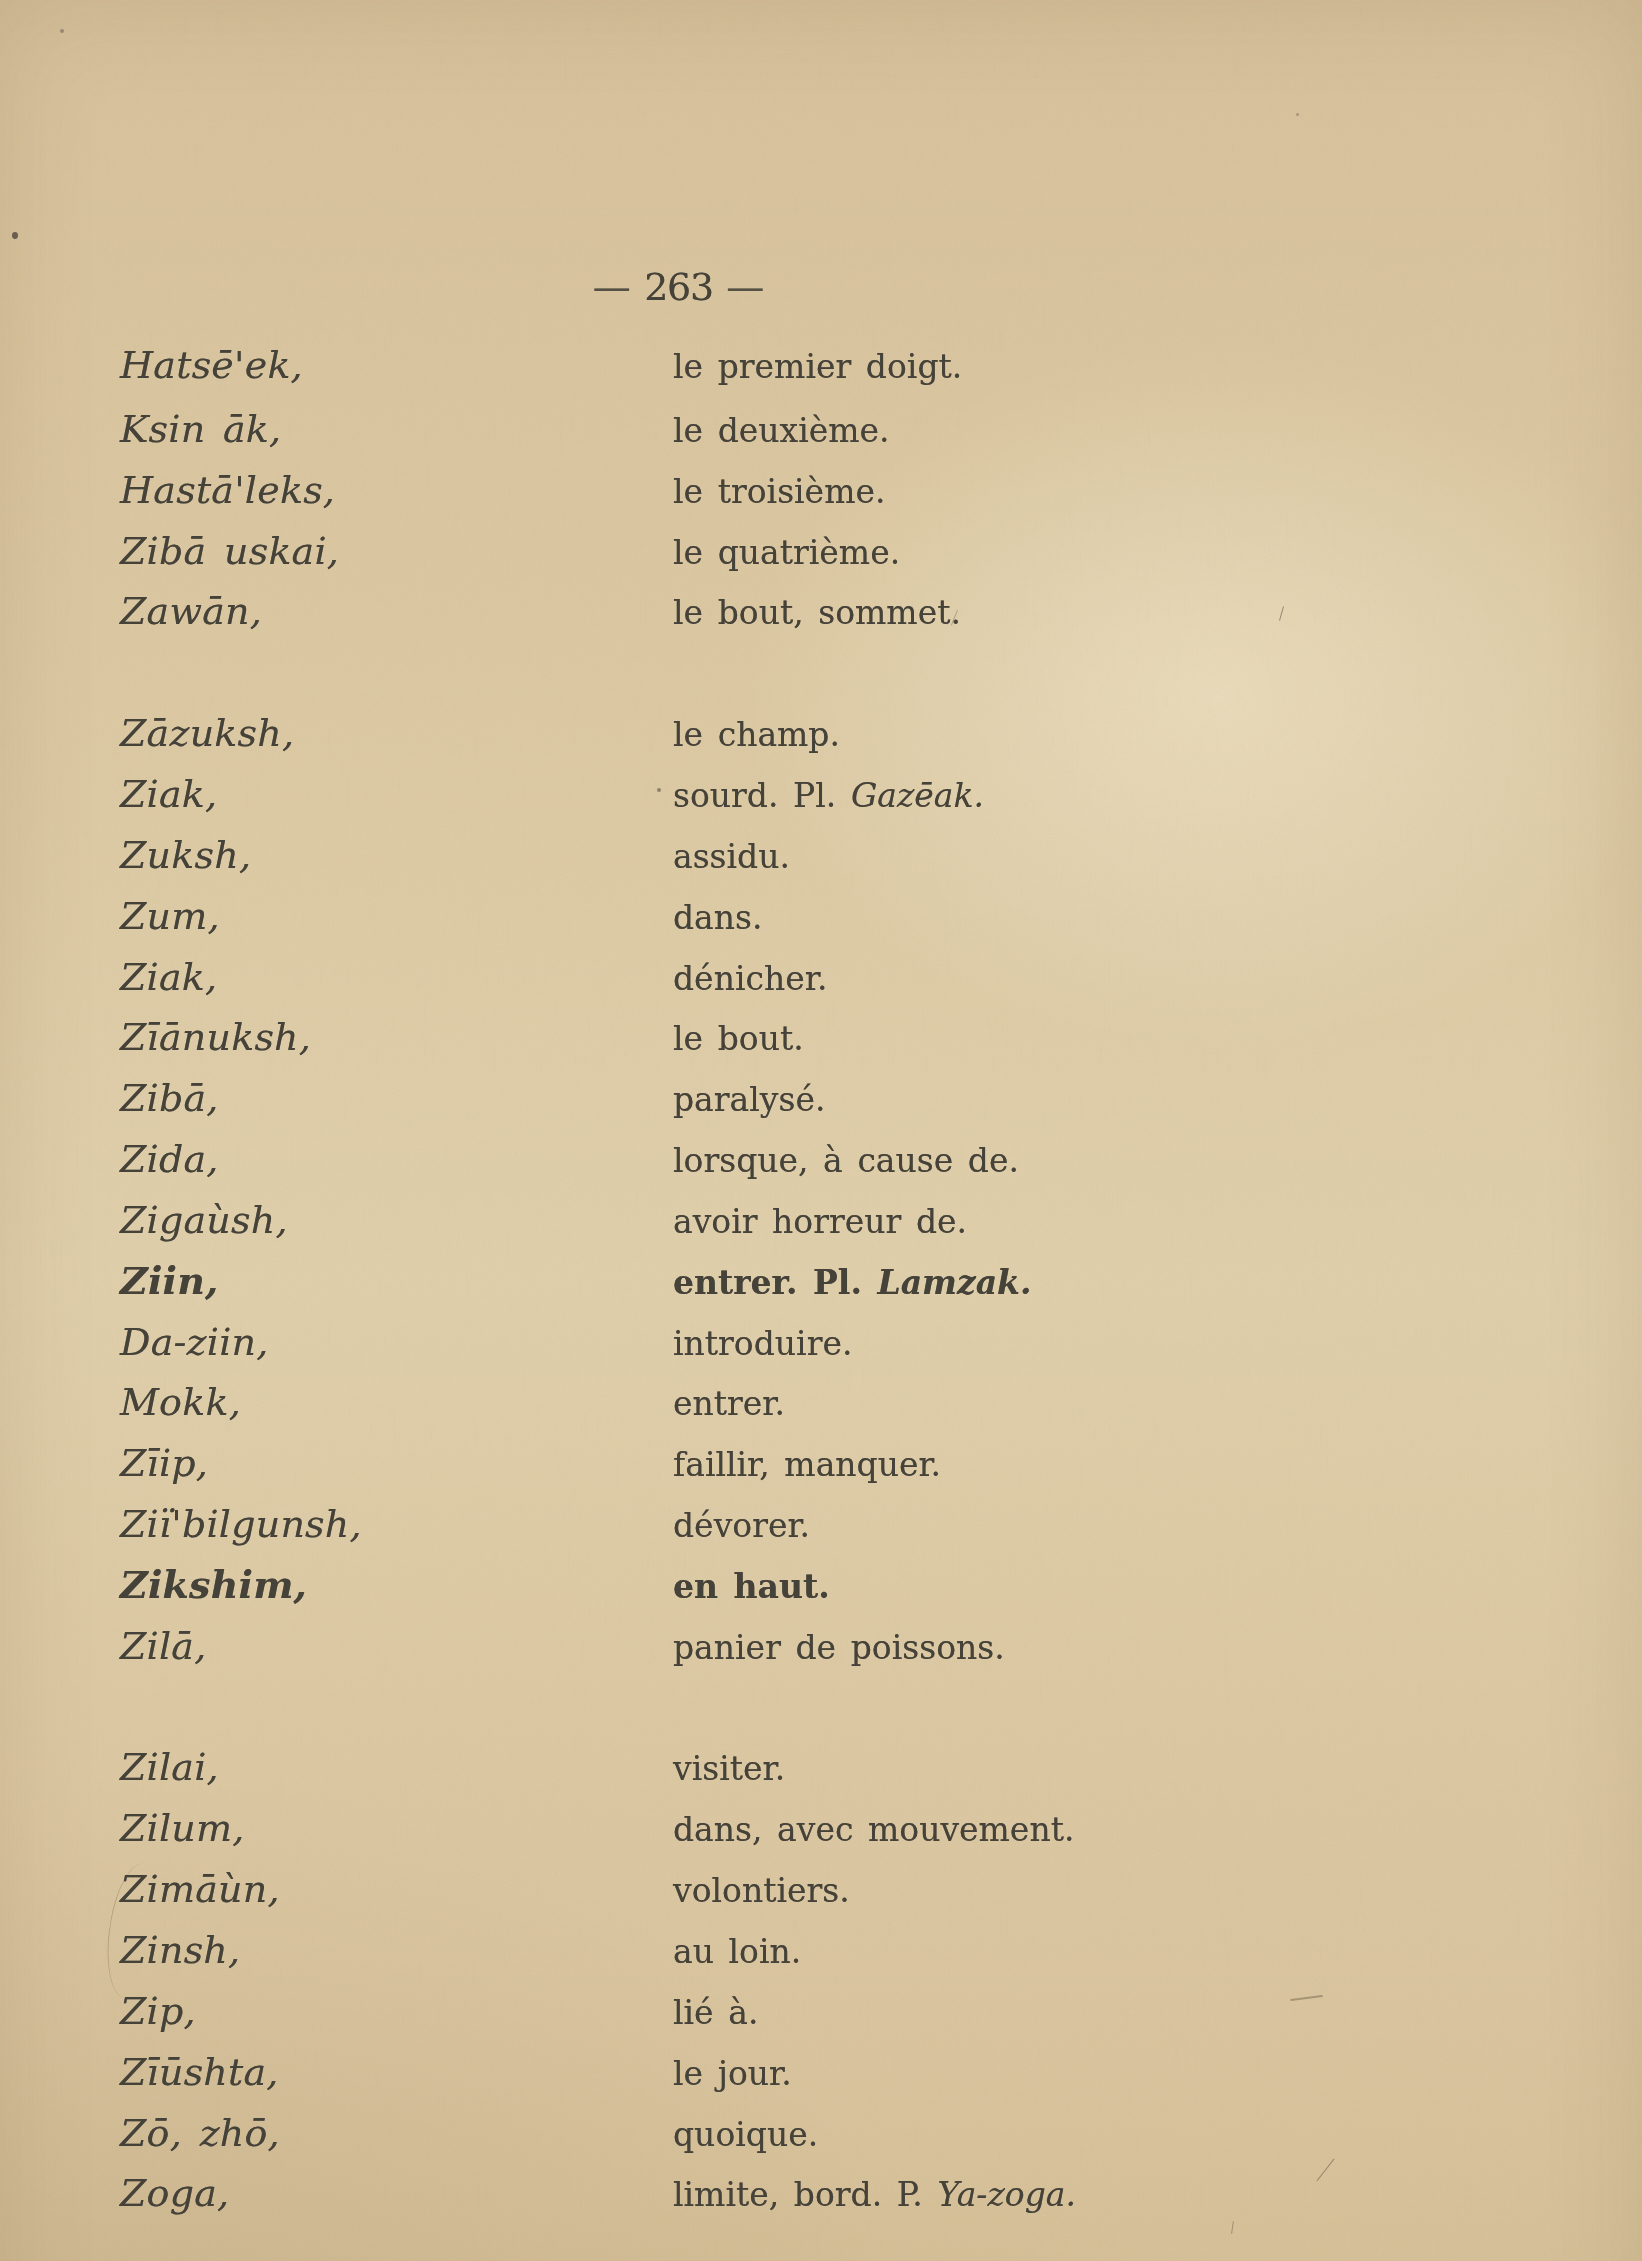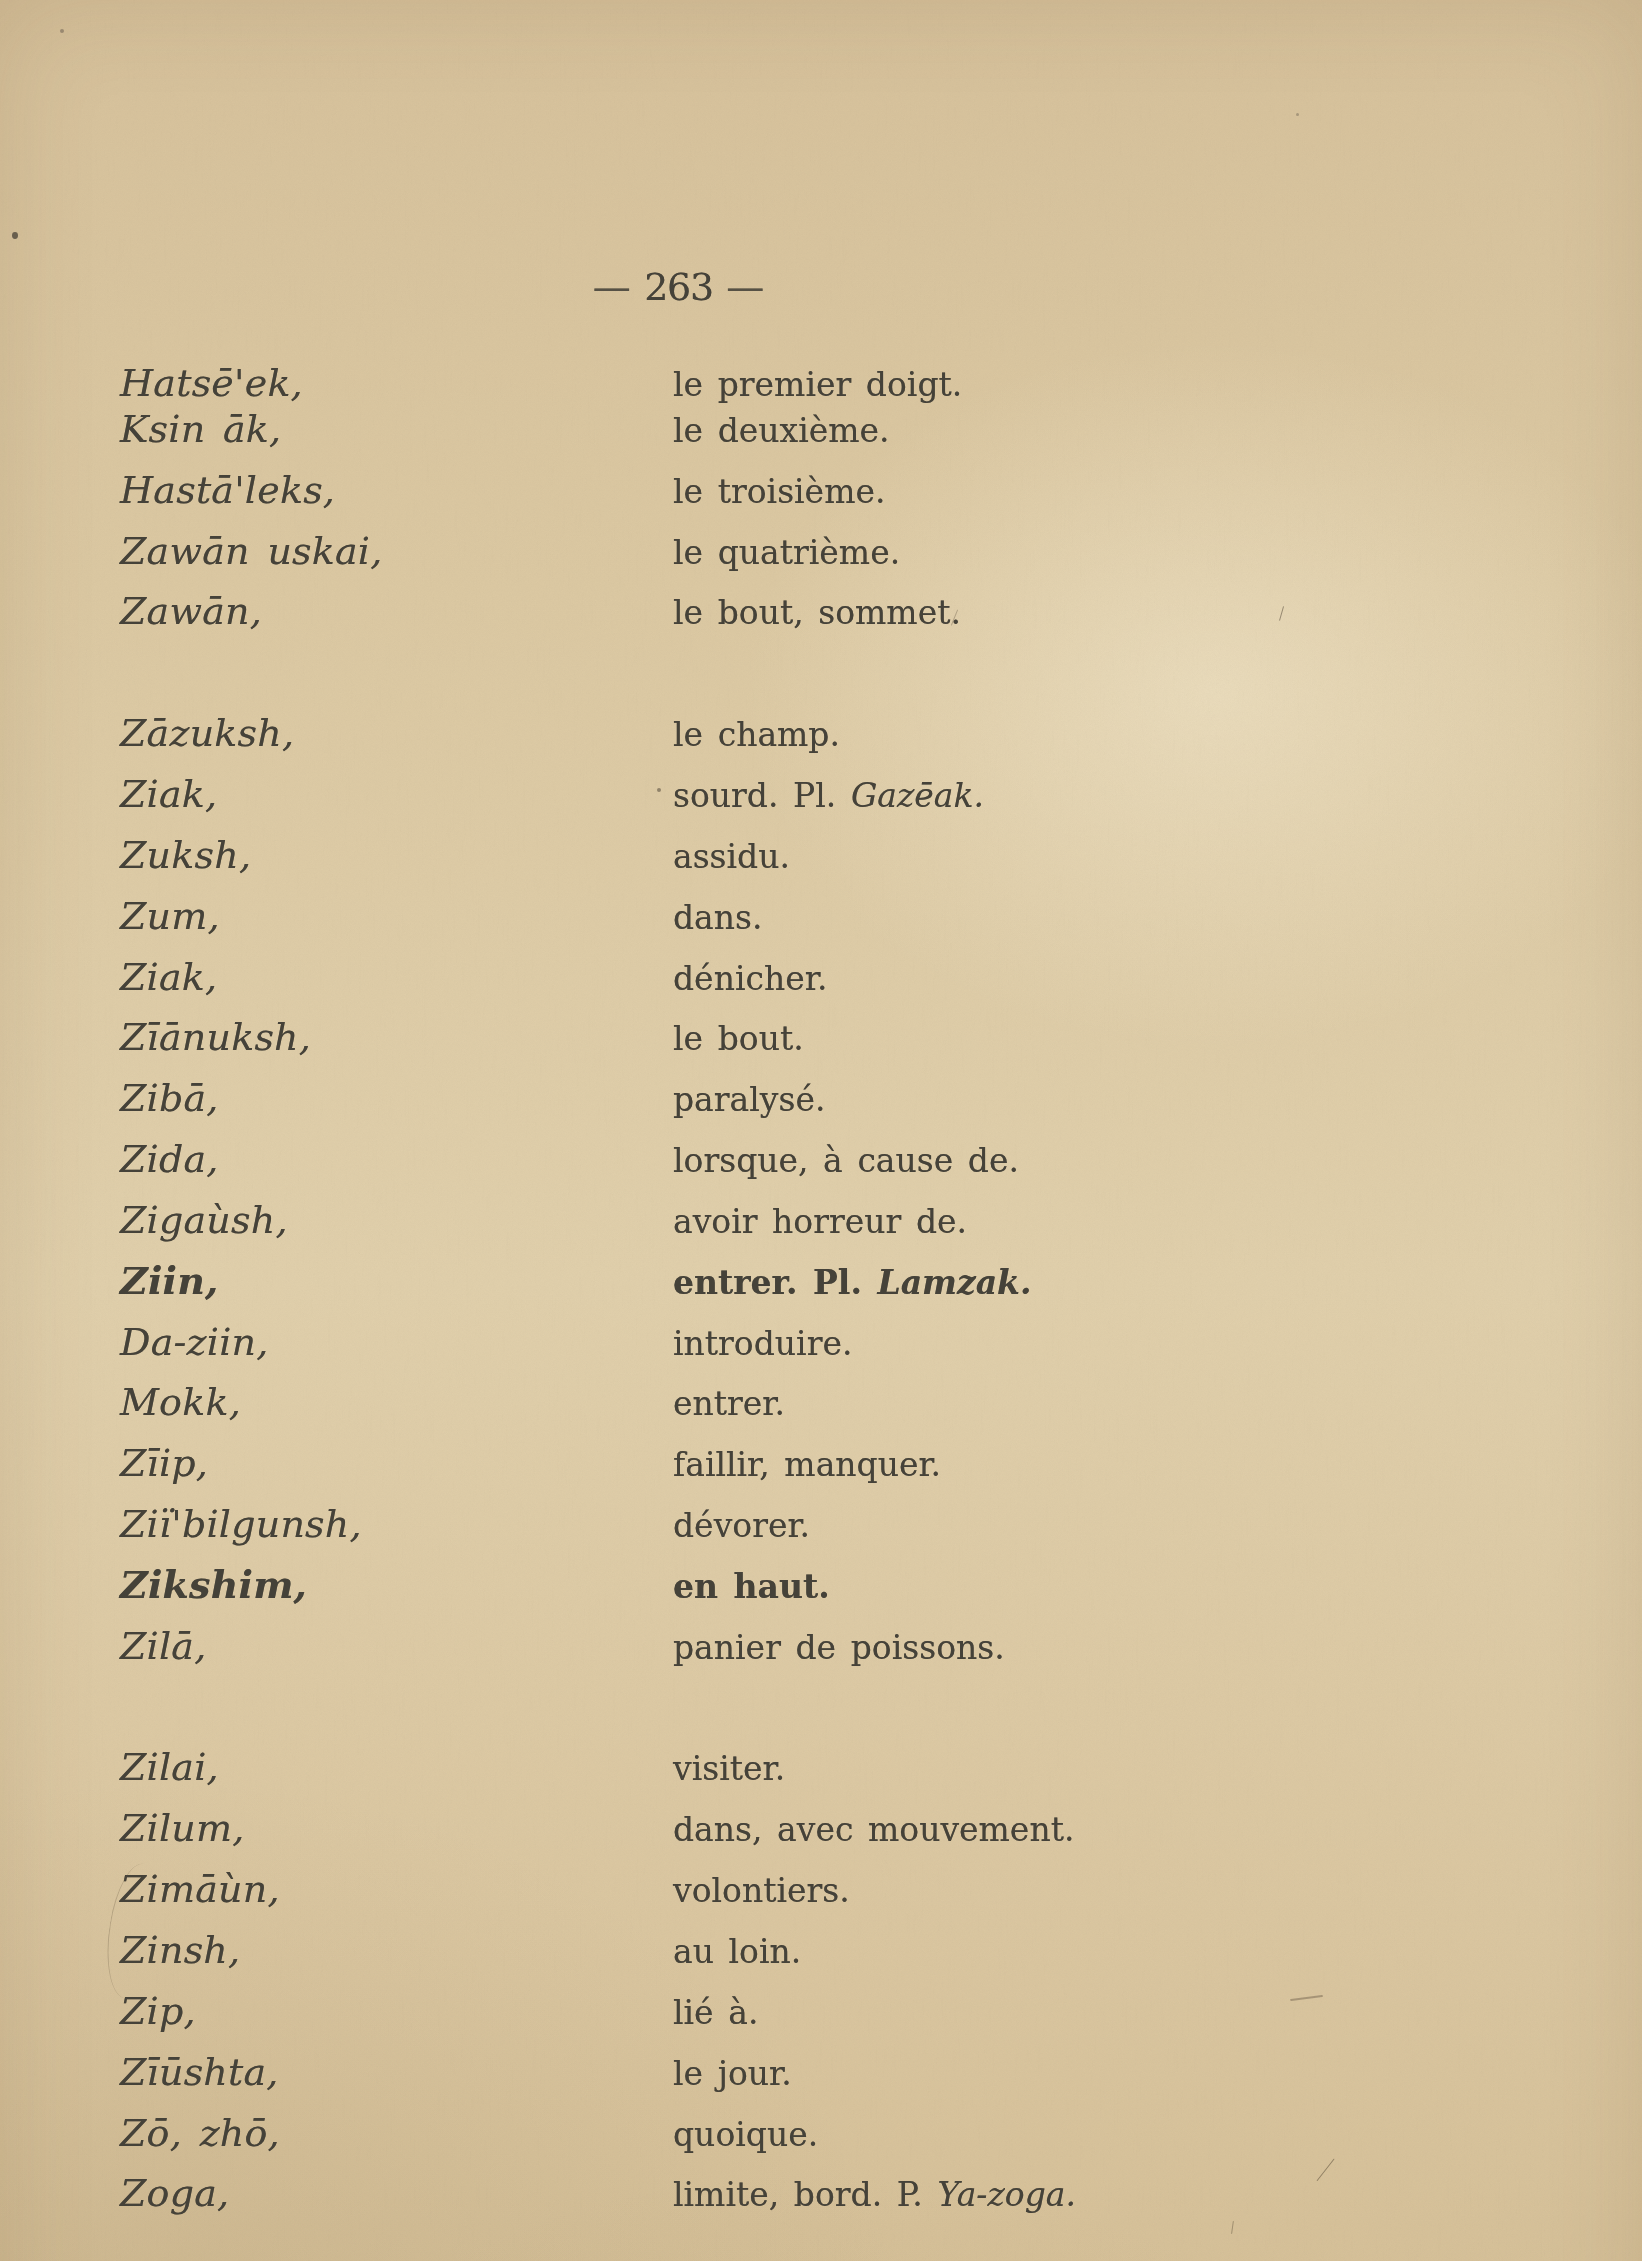--- a/index.html
+++ b/index.html
@@ -122,37 +122,37 @@
     <rect width="3631" height="5906" filter="url(#fibers)" opacity="0.10"></rect>
   </svg>
 
   <div class="page-header ink">
     <span class="dash">—</span>
     <span class="page-number">263</span>
     <span class="dash">—</span>
   </div>
 
   <div class="entries-list" id="entries-list">
-    <div class="entry-row" style="top: 364px;">
+    <div class="entry-row" style="top: 346px;">
       <span class="entry-word ink">Hatsē'ek,</span>
       <span class="entry-def ink"><span class="def-main">le premier doigt.</span><span class="def-italic"></span></span>
     </div>
 
     <div class="entry-row" style="top: 410px;">
       <span class="entry-word ink">Ksin āk,</span>
       <span class="entry-def ink"><span class="def-main">le deuxième.</span><span class="def-italic"></span></span>
     </div>
 
     <div class="entry-row" style="top: 471px;">
       <span class="entry-word ink">Hastā'leks,</span>
       <span class="entry-def ink"><span class="def-main">le troisième.</span><span class="def-italic"></span></span>
     </div>
 
     <div class="entry-row" style="top: 532px;">
-      <span class="entry-word ink">Zawān uskai,</span>
+      <span class="entry-word ink">Zibā uskai,</span>
       <span class="entry-def ink"><span class="def-main">le quatrième.</span><span class="def-italic"></span></span>
     </div>
 
     <div class="entry-row" style="top: 592px;">
       <span class="entry-word ink">Zawān,</span>
       <span class="entry-def ink"><span class="def-main">le bout, sommet.</span><span class="def-italic"></span></span>
     </div>
 
 
     <div class="entry-row" style="top: 714px;">

